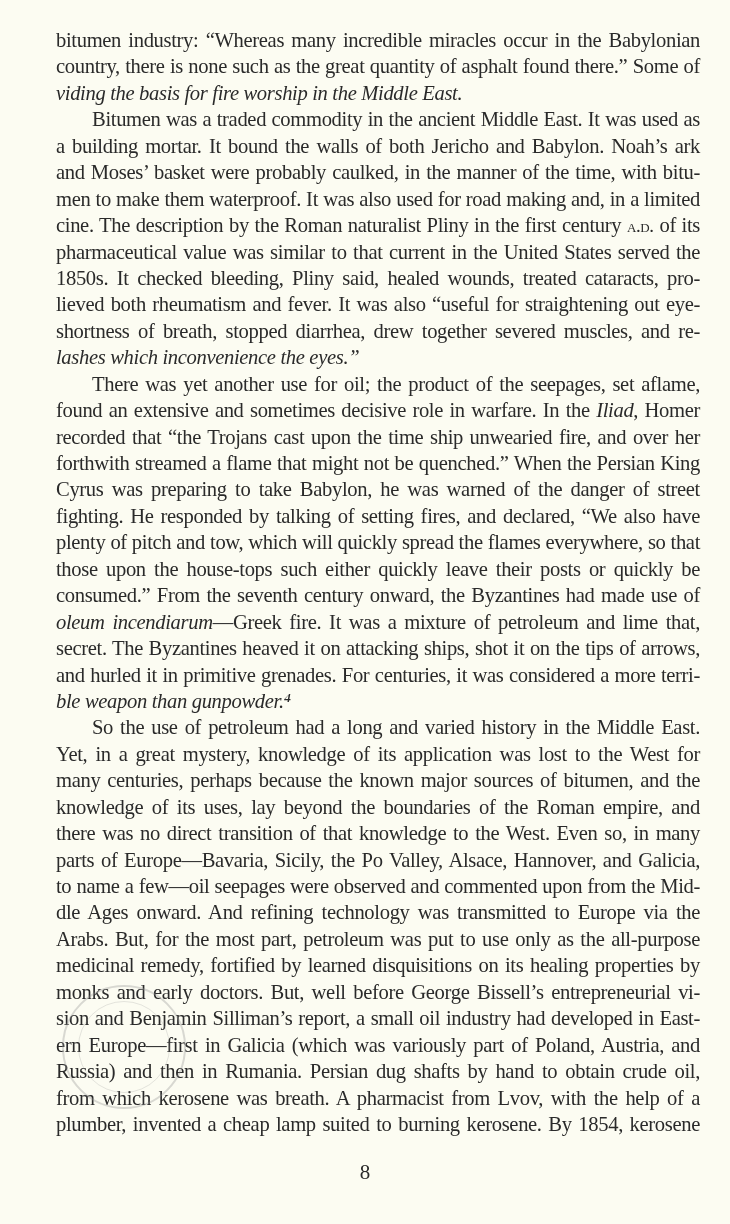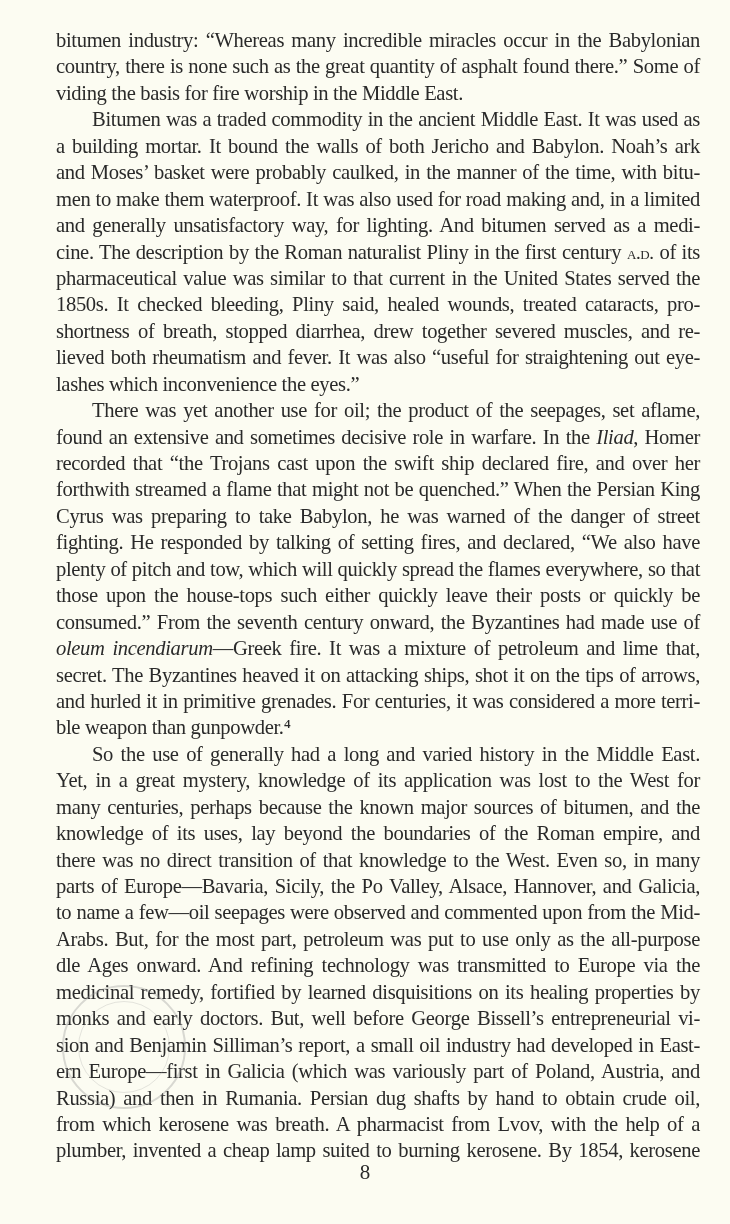--- a/index.html
+++ b/index.html
@@ -9,21 +9,21 @@
     position: relative; overflow: hidden;
     font-family: "Liberation Serif", "DejaVu Serif", serif;
     color: #2a2a2a;
   }
   .page-body {
     position: absolute; left: 56px; top: 27px; width: 644px;
     font-size: 20.6px; line-height: 26.45px;
     letter-spacing: -0.35px;
   }
   .line { display: block; white-space: nowrap; text-align: justify; text-align-last: justify; height: 26.45px; }
-  .line.last { text-align-last: left; }
+  .line.last { text-align-last: left; font-style: italic; }
   .line.indent { padding-left: 36px; }
   .sc { font-variant: small-caps; font-size: 0.92em; }
   .page-number {
     position: absolute; left: 0; width: 730px; top: 1160px;
     text-align: center; font-size: 21px;
   }
   .watermark {
     position: absolute; left: 62px; top: 985px; width: 120px; height: 120px;
     border-radius: 50%; border: 2px solid rgba(150,150,150,0.35);
     pointer-events: none;
@@ -37,49 +37,48 @@
 <body>
 
 <div class="page-body" id="body">
     <span class="line">bitumen industry: “Whereas many incredible miracles occur in the Babylonian</span>
     <span class="line">country, there is none such as the great quantity of asphalt found there.” Some of</span>
     <span class="line last">viding the basis for fire worship in the Middle East.</span>
     <span class="line indent">Bitumen was a traded commodity in the ancient Middle East. It was used as</span>
     <span class="line">a building mortar. It bound the walls of both Jericho and Babylon. Noah’s ark</span>
     <span class="line">and Moses’ basket were probably caulked, in the manner of the time, with bitu-</span>
     <span class="line">men to make them waterproof. It was also used for road making and, in a limited</span>
-    <span class="line">and generally unsatisfactory way, for lighting. And bitumen served as a medi-</span>
     <span class="line">cine. The description by the Roman naturalist Pliny in the first century <span class="sc">a.d.</span> of its</span>
     <span class="line">pharmaceutical value was similar to that current in the United States served the</span>
     <span class="line">1850s. It checked bleeding, Pliny said, healed wounds, treated cataracts, pro-</span>
+    <span class="line">lieved both rheumatism and fever. It was also “useful for straightening out eye-</span>
     <span class="line">shortness of breath, stopped diarrhea, drew together severed muscles, and re-</span>
-    <span class="line">lieved both rheumatism and fever. It was also “useful for straightening out eye-</span>
     <span class="line last">lashes which inconvenience the eyes.”</span>
     <span class="line indent">There was yet another use for oil; the product of the seepages, set aflame,</span>
     <span class="line">found an extensive and sometimes decisive role in warfare. In the <i>Iliad</i>, Homer</span>
-    <span class="line">recorded that “the Trojans cast upon the swift ship declared fire, and over her</span>
+    <span class="line">recorded that “the Trojans cast upon the time ship unwearied fire, and over her</span>
     <span class="line">forthwith streamed a flame that might not be quenched.” When the Persian King</span>
     <span class="line">Cyrus was preparing to take Babylon, he was warned of the danger of street</span>
     <span class="line">fighting. He responded by talking of setting fires, and declared, “We also have</span>
     <span class="line">plenty of pitch and tow, which will quickly spread the flames everywhere, so that</span>
     <span class="line">those upon the house-tops such either quickly leave their posts or quickly be</span>
     <span class="line">consumed.” From the seventh century onward, the Byzantines had made use of</span>
     <span class="line"><i>oleum incendiarum</i>—Greek fire. It was a mixture of petroleum and lime that,</span>
     <span class="line">secret. The Byzantines heaved it on attacking ships, shot it on the tips of arrows,</span>
     <span class="line">and hurled it in primitive grenades. For centuries, it was considered a more terri-</span>
     <span class="line last">ble weapon than gunpowder.⁴</span>
-    <span class="line indent">So the use of generally had a long and varied history in the Middle East.</span>
+    <span class="line indent">So the use of petroleum had a long and varied history in the Middle East.</span>
     <span class="line">Yet, in a great mystery, knowledge of its application was lost to the West for</span>
     <span class="line">many centuries, perhaps because the known major sources of bitumen, and the</span>
     <span class="line">knowledge of its uses, lay beyond the boundaries of the Roman empire, and</span>
     <span class="line">there was no direct transition of that knowledge to the West. Even so, in many</span>
     <span class="line">parts of Europe—Bavaria, Sicily, the Po Valley, Alsace, Hannover, and Galicia,</span>
     <span class="line">to name a few—oil seepages were observed and commented upon from the Mid-</span>
+    <span class="line">dle Ages onward. And refining technology was transmitted to Europe via the</span>
     <span class="line">Arabs. But, for the most part, petroleum was put to use only as the all-purpose</span>
-    <span class="line">dle Ages onward. And refining technology was transmitted to Europe via the</span>
     <span class="line">medicinal remedy, fortified by learned disquisitions on its healing properties by</span>
     <span class="line">monks and early doctors. But, well before George Bissell’s entrepreneurial vi-</span>
     <span class="line">sion and Benjamin Silliman’s report, a small oil industry had developed in East-</span>
     <span class="line">ern Europe—first in Galicia (which was variously part of Poland, Austria, and</span>
     <span class="line">Russia) and then in Rumania. Persian dug shafts by hand to obtain crude oil,</span>
     <span class="line">from which kerosene was breath. A pharmacist from Lvov, with the help of a</span>
     <span class="line">plumber, invented a cheap lamp suited to burning kerosene. By 1854, kerosene</span>
   </div>
 <div class="watermark"></div>
 <div class="page-number">8</div>

